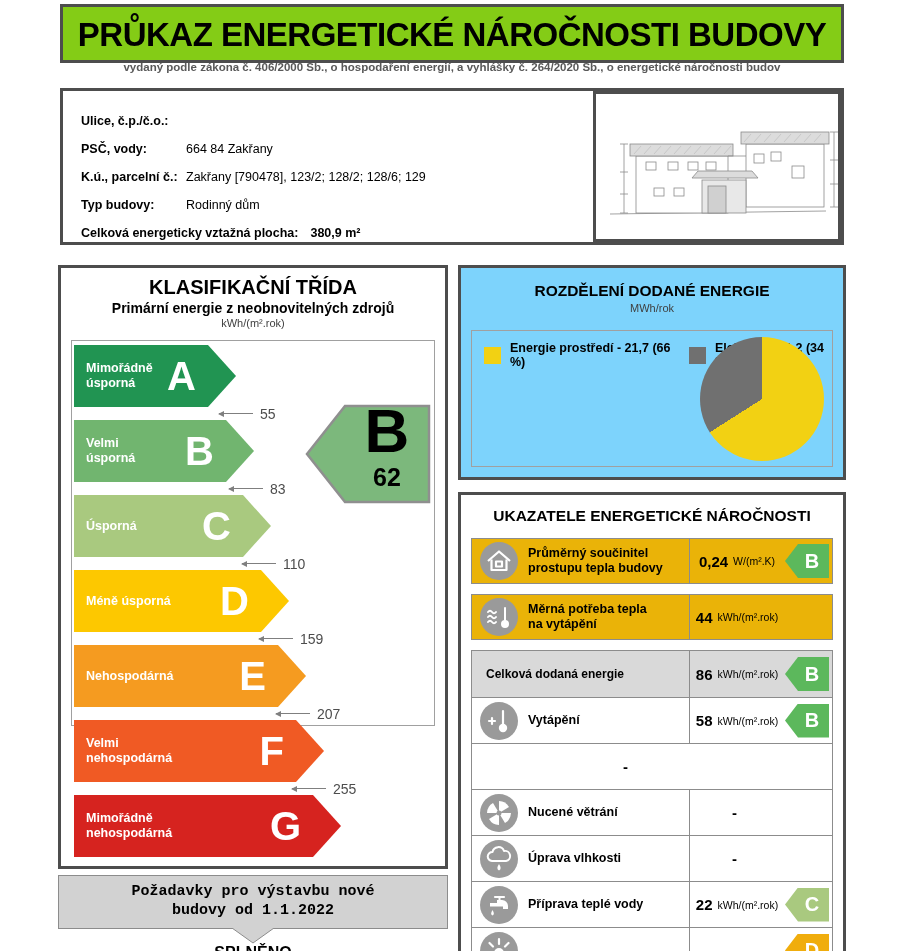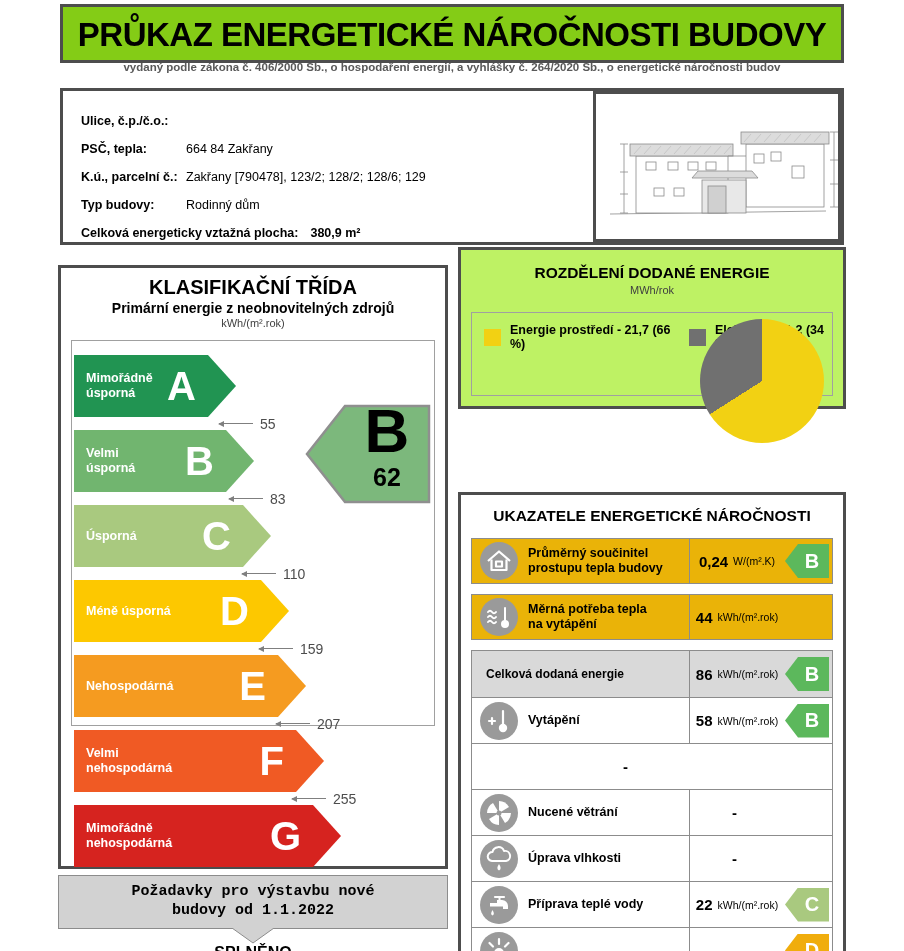--- a/index.html
+++ b/index.html
@@ -27,21 +27,21 @@
   .sketch-box { position:absolute; right:0; top:0; width:248px; height:151px;
     border:3px solid #4d4d4d; background:#fff; }
 
   
   .left-panel { position:absolute; left:58px; top:265px; width:390px; height:604px;
     border:3px solid #4d4d4d; background:#fff; }
   .panel-title { font-size:20px; font-weight:bold; text-align:center; margin-top:8px; }
   .panel-sub { font-size:14px; font-weight:bold; text-align:center; margin-top:1px; }
   .panel-unit { font-size:11px; text-align:center; color:#3f3f3f; margin-top:1px; }
   .class-inner { position:absolute; left:10px; right:10px; top:72px; height:386px;
-    border:1px solid #a0a0a0; padding:14px 0 0 2px; }
+    border:1px solid #a0a0a0; padding:4px 0 0 2px; }
   .crow { height:62px; }
   .carrow { height:62px; display:flex; align-items:center; justify-content:space-between;
     clip-path: polygon(0 0, calc(100% - 28px) 0, 100% 50%, calc(100% - 28px) 100%, 0 100%); }
   .clabel { color:#fff; font-weight:bold; font-size:12.5px; line-height:1.2;
     padding-left:12px; white-space:pre-line; }
   .cletter { color:#fff; font-weight:bold; font-size:40px; margin-right:40px; line-height:1; }
   .w0{width:162px}.w1{width:180px}.w2{width:197px}.w3{width:215px}
   .w4{width:232px}.w5{width:250px}.w6{width:267px}
   .thr { height:13px; display:flex; align-items:center; gap:7px;
     font-size:14px; color:#4d4d4d; }
@@ -58,22 +58,22 @@
 
   
   .req-box { position:absolute; left:58px; top:875px; width:390px; height:54px;
     background:#d2d2d2; border:1px solid #8c8c8c; display:flex; align-items:center; justify-content:center;font-family:Liberation Mono, monospace; }
   .req-text { font-size:15px; font-weight:bold; text-align:center; width:250px; line-height:1.25; }
   .req-chev { position:absolute; left:232px; top:928px; }
   .splneno { position:absolute; left:58px; top:944px; width:390px; text-align:center;
     font-size:16px; font-weight:bold; }
 
   
-  .pie-panel { position:absolute; left:458px; top:247px; width:388px; height:162px;
-    border:3px solid #4d4d4d; background:#bef264; }
+  .pie-panel { position:absolute; left:458px; top:265px; width:388px; height:215px;
+    border:3px solid #4d4d4d; background:#7dd3fc; }
   .pie-panel .panel-title2 { font-size:15.5px; font-weight:bold; text-align:center; margin-top:14px; }
   .pie-panel .panel-unit { margin-top:2px; }
   .pie-inner { position:absolute; left:10px; right:10px; top:62px; bottom:10px;
     border:1px solid #a0a0a0; }
   .legend { position:absolute; left:12px; top:10px; display:flex; flex-direction:row; gap:14px; }
   .leg-item { display:flex; align-items:center; gap:9px; }
   .swatch { width:17px; height:17px; flex:0 0 17px; }
   .leg-text { font-size:12.5px; font-weight:bold; }
   .pie { position:absolute; right:8px; top:6px; width:124px; height:124px; border-radius:50%; }
 
@@ -112,21 +112,21 @@
     <div class="hdr-sub">vydaný podle zákona č. 406/2000 Sb., o hospodaření energií, a vyhlášky č. 264/2020 Sb., o energetické náročnosti budov</div>
   </div>
 
   <div class="addr-box">
     <div class="addr-rows">
       <div class="addr-row">
         <span class="addr-label">Ulice, č.p./č.o.:</span>
         <span class="addr-val"></span>
       </div>
       <div class="addr-row">
-        <span class="addr-label">PSČ, tepla:</span>
+        <span class="addr-label">PSČ, vody:</span>
         <span class="addr-val">664 84 Zakřany</span>
       </div>
       <div class="addr-row">
         <span class="addr-label">K.ú., parcelní č.:</span>
         <span class="addr-val">Zakřany [790478], 123/2; 128/2; 128/6; 129</span>
       </div>
       <div class="addr-row">
         <span class="addr-label">Typ budovy:</span>
         <span class="addr-val">Rodinný dům</span>
       </div>

